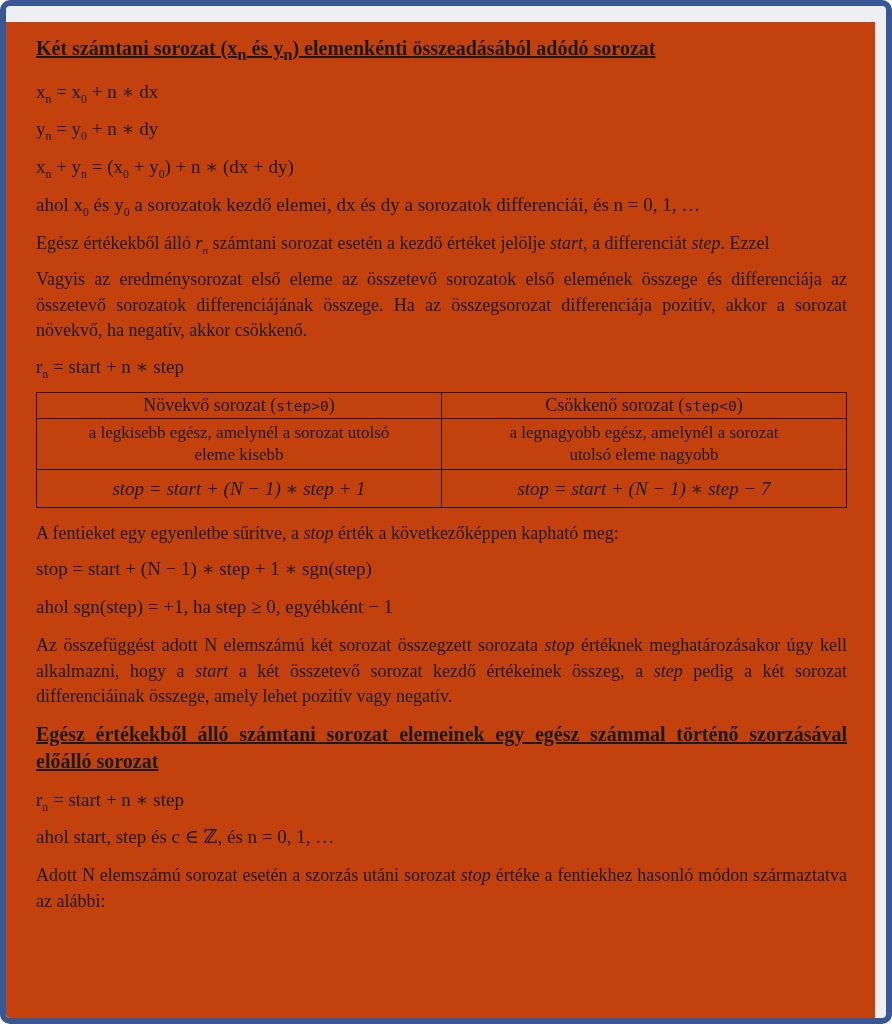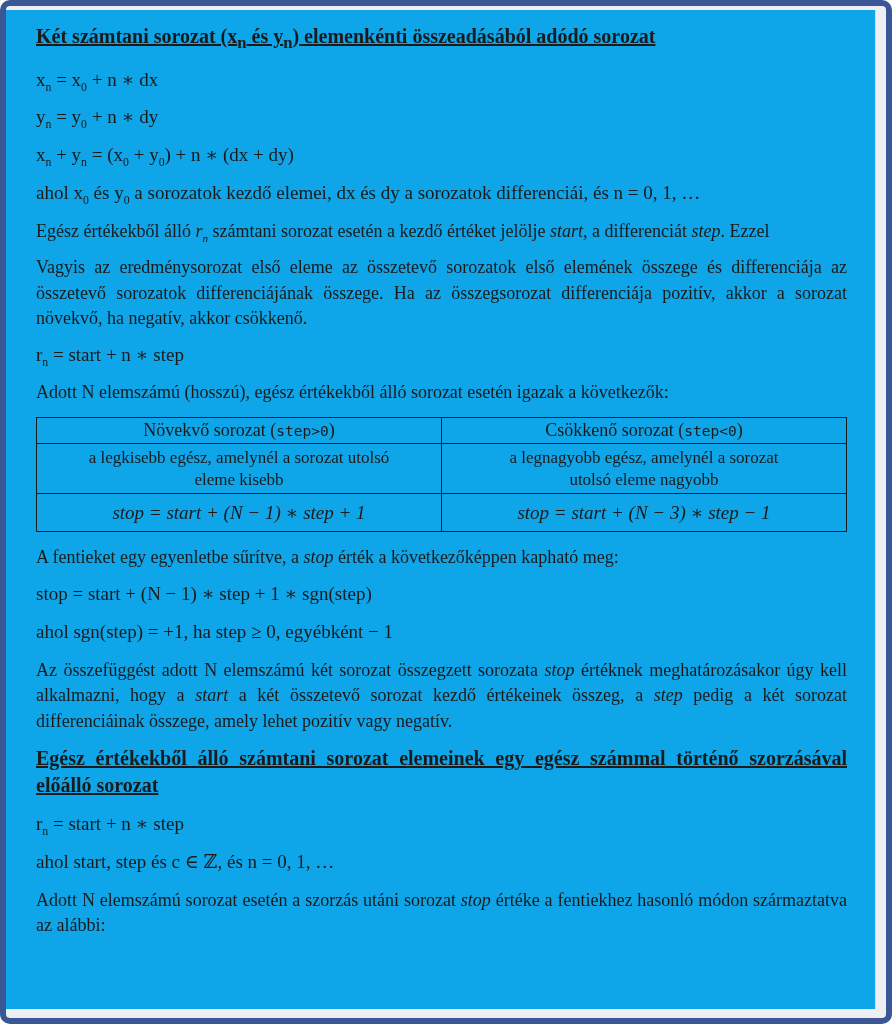--- a/index.html
+++ b/index.html
@@ -12,22 +12,22 @@
     width: 892px;
     height: 1024px;
     border: 6px solid #3a5795;
     border-radius: 10px;
     background: #edeff3;
     overflow: hidden;
   }
   .page {
     box-sizing: border-box;
     height: calc(100% - 13px);
-    margin: 4px 10px 13px 0;
-    background: #0ea5e9;
+    margin: 16px 10px 13px 0;
+    background: #c2410c;
     border-right: 1px solid #d7dae0;
     padding: 13px 28px 6px 30px;
     overflow: hidden;
     font-family: "Liberation Serif", "DejaVu Serif", serif;
     color: #1b1b1b;
     font-size: 18px;
   }
   .heading {
     font-size: 20px;
     font-weight: 700;
@@ -96,35 +96,34 @@
     <div class="formula"><span>x</span><sub>n</sub><span> = </span><span>x</span><sub>0</sub><span> + n ∗ dx</span></div>
     <div class="formula"><span>y</span><sub>n</sub><span> = </span><span>y</span><sub>0</sub><span> + n ∗ dy</span></div>
     <div class="formula"><span>x</span><sub>n</sub><span> + </span><span>y</span><sub>n</sub><span> = (</span><span>x</span><sub>0</sub><span> + </span><span>y</span><sub>0</sub><span>) + n ∗ (dx + dy)</span></div>
     <div class="formula"><span>ahol </span><span>x</span><sub>0</sub><span> és </span><span>y</span><sub>0</sub><span> a sorozatok kezdő elemei, dx és dy a sorozatok differenciái, és n = 0, 1, …</span></div>
 
     <p class="body"><span>Egész értékekből álló </span><span class="it">r</span><sub class="it">n</sub><span> számtani sorozat esetén a kezdő értéket jelölje </span><span class="it">start</span><span>, a differenciát </span><span class="it">step</span><span>. Ezzel</span></p>
     <p class="body">Vagyis az eredménysorozat első eleme az összetevő sorozatok első elemének összege és differenciája az összetevő sorozatok differenciájának összege. Ha az összegsorozat differenciája pozitív, akkor a sorozat növekvő, ha negatív, akkor csökkenő.</p>
 
     <div class="formula"><span>r</span><sub>n</sub><span> = start + n ∗ step</span></div>
 
-    <p class="body">Adott N elemszámú (hosszú), egész értékekből álló sorozat esetén igazak a következők:</p>
 
     <table class="seq">
       <tbody>
           <tr class="t-head">
         <td><span>Növekvő sorozat (</span><span class="code">step&gt;0</span><span>)</span></td>
         <td><span>Csökkenő sorozat (</span><span class="code">step&lt;0</span><span>)</span></td>
       </tr>
       <tr class="t-desc">
         <td>a legkisebb egész, amelynél a sorozat utolsó eleme kisebb</td>
         <td>a legnagyobb egész, amelynél a sorozat utolsó eleme nagyobb</td>
       </tr>
       <tr class="t-formula">
         <td><span>stop = start + (N − 1) ∗ step + 1</span></td>
-        <td><span>stop = start + (N − 3) ∗ step − 1</span></td>
+        <td><span>stop = start + (N − 1) ∗ step − 7</span></td>
       </tr>
     </tbody>
       </table>
 
     <p class="body"><span>A fentieket egy egyenletbe sűrítve, a </span><span class="it">stop</span><span> érték a következőképpen kapható meg:</span></p>
 
     <div class="formula"><span>stop = start + (N − 1) ∗ step + 1 ∗ sgn(step)</span></div>
     <div class="formula"><span>ahol sgn(step) = +1, ha step ≥ 0, egyébként − 1</span></div>
 
     <p class="body"><span>Az összefüggést adott N elemszámú két sorozat összegzett sorozata </span><span class="it">stop</span><span> értéknek meghatározásakor úgy kell alkalmazni, hogy a </span><span class="it">start</span><span> a két összetevő sorozat kezdő értékeinek összeg, a </span><span class="it">step</span><span> pedig a két sorozat differenciáinak összege, amely lehet pozitív vagy negatív.</span></p>

